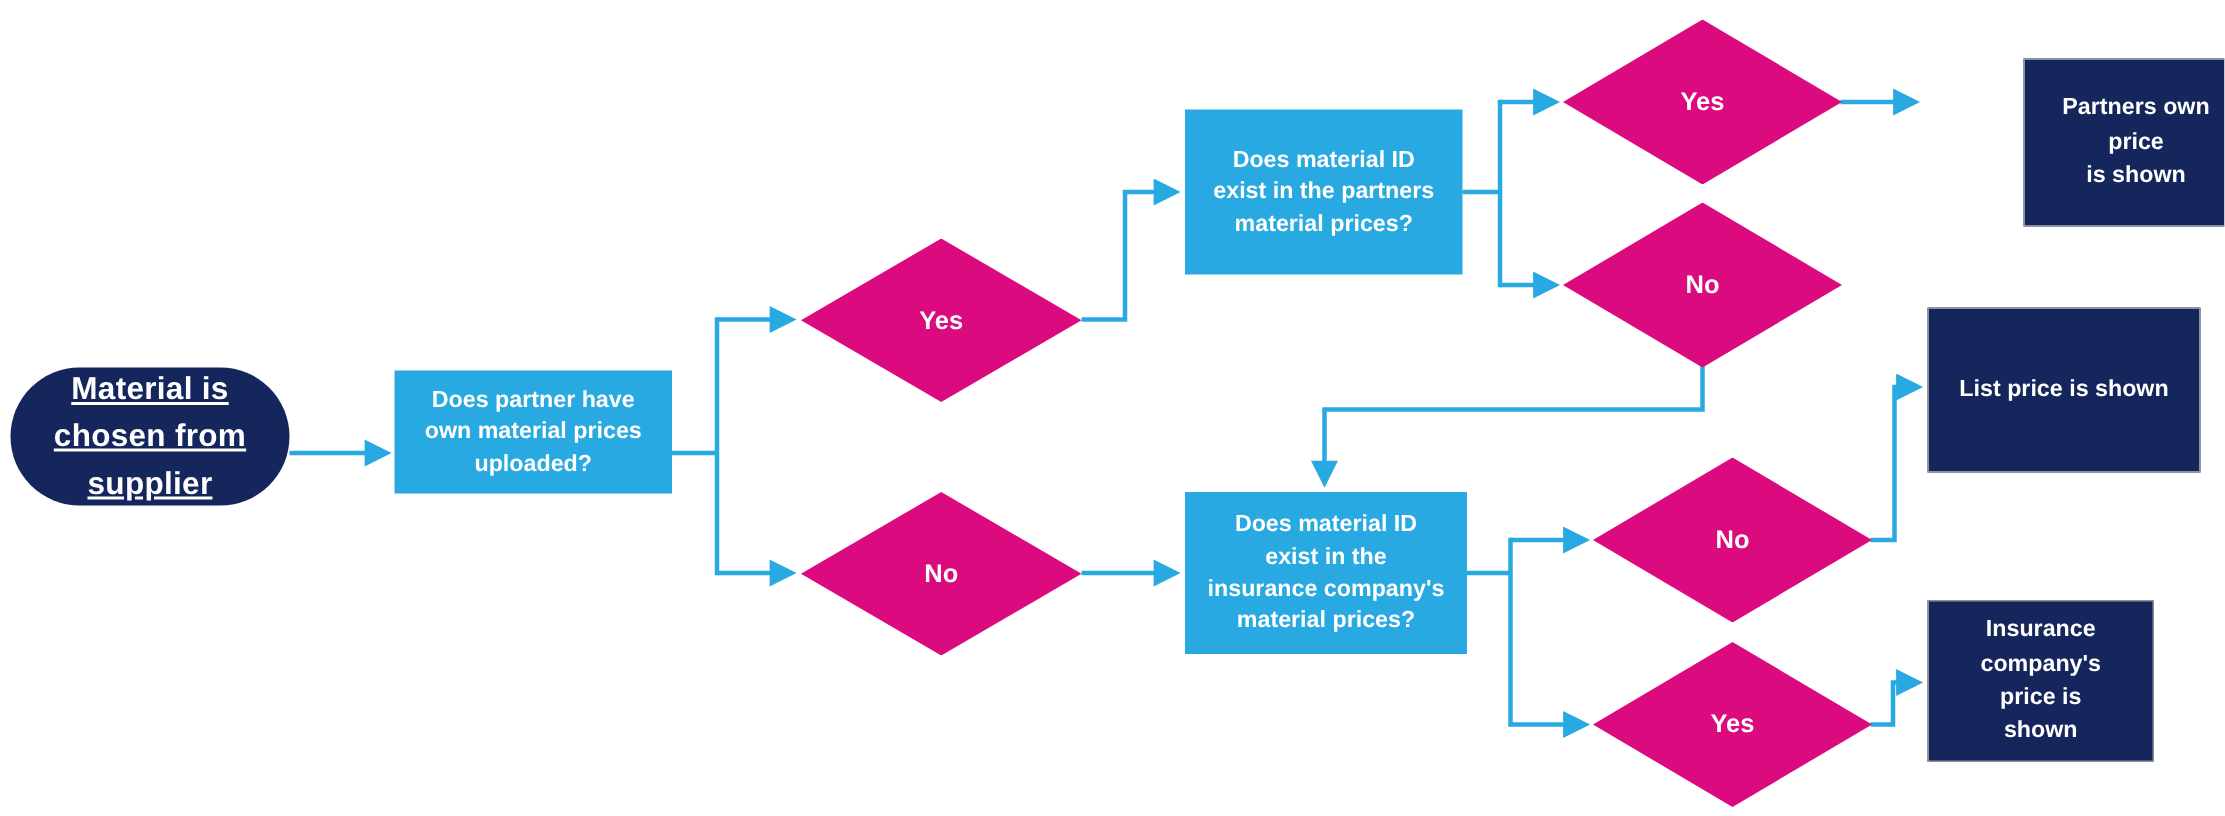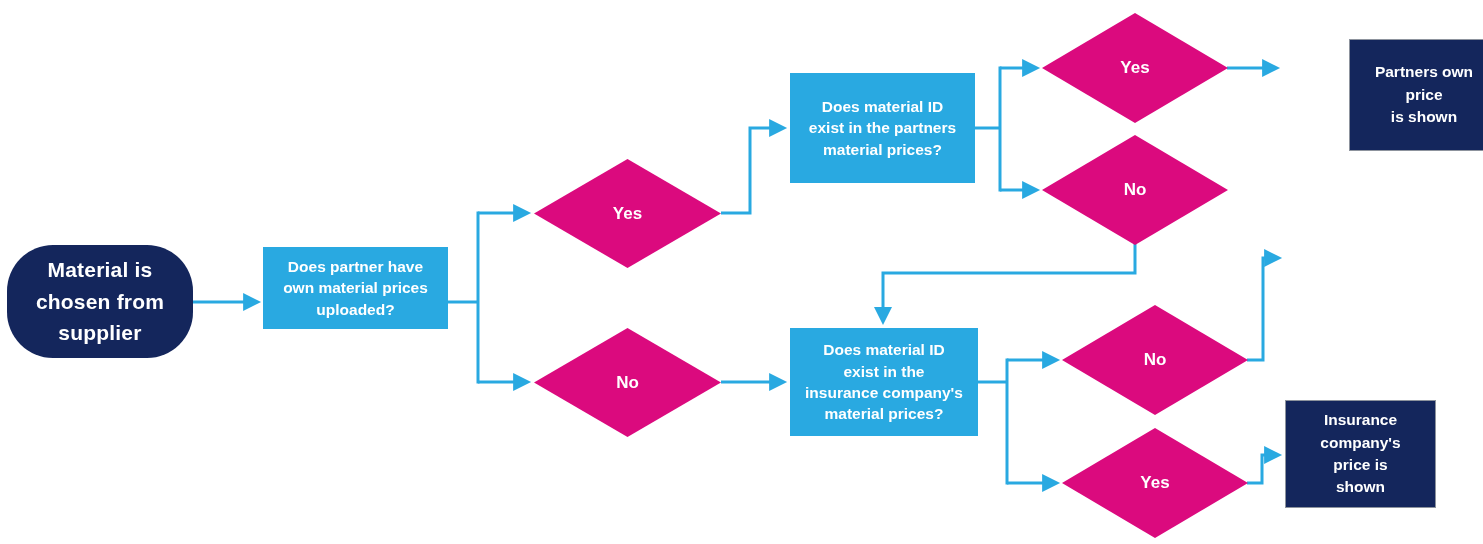--- a/index.html
+++ b/index.html
@@ -63,21 +63,21 @@
 
     <path d="M978,382 H1007"></path>
     <path d="M1007,358.5 V484.5"></path>
     <path d="M1007,360 H1043" marker-end="url(#arw)"></path>
     <path d="M1007,483 H1043" marker-end="url(#arw)"></path>
 
     <path d="M1247,360 H1263 V258 H1265" marker-end="url(#arw)"></path>
     <path d="M1247,483 H1262 V455 H1265" marker-end="url(#arw)"></path>
   </svg>
 
-  <div class="node stadium" style="left:7px; top:245px; width:186px; height:113px;">
+  <div class="node stadium" style="left:7px; top:245px; width:186px; height:92px;text-decoration:underline;">
     <span>Material is
 chosen from
 supplier</span>
   </div>
 
   <div class="node rect-blue" style="left:263px; top:247px; width:185px; height:82px;">
     <span>Does partner have
 own material prices
 uploaded?</span>
   </div>
@@ -117,20 +117,23 @@
   </div>
 
   <div class="node diamond" style="left:1062px; top:305px; width:186px; height:110px;">
     <span>No</span>
   </div>
 
   <div class="node diamond" style="left:1062px; top:428px; width:186px; height:110px;">
     <span>Yes</span>
   </div>
 
+  <div class="node rect-navy" style="left:1285px; top:205px; width:182px; height:110px;">
+    <span>List price is shown</span>
+  </div>
 
   <div class="node rect-navy tight" style="left:1285px; top:400px; width:151px; height:108px;">
     <span>Insurance
 company's price is
 shown</span>
   </div>
 
 </div>
 
 </body></html>

